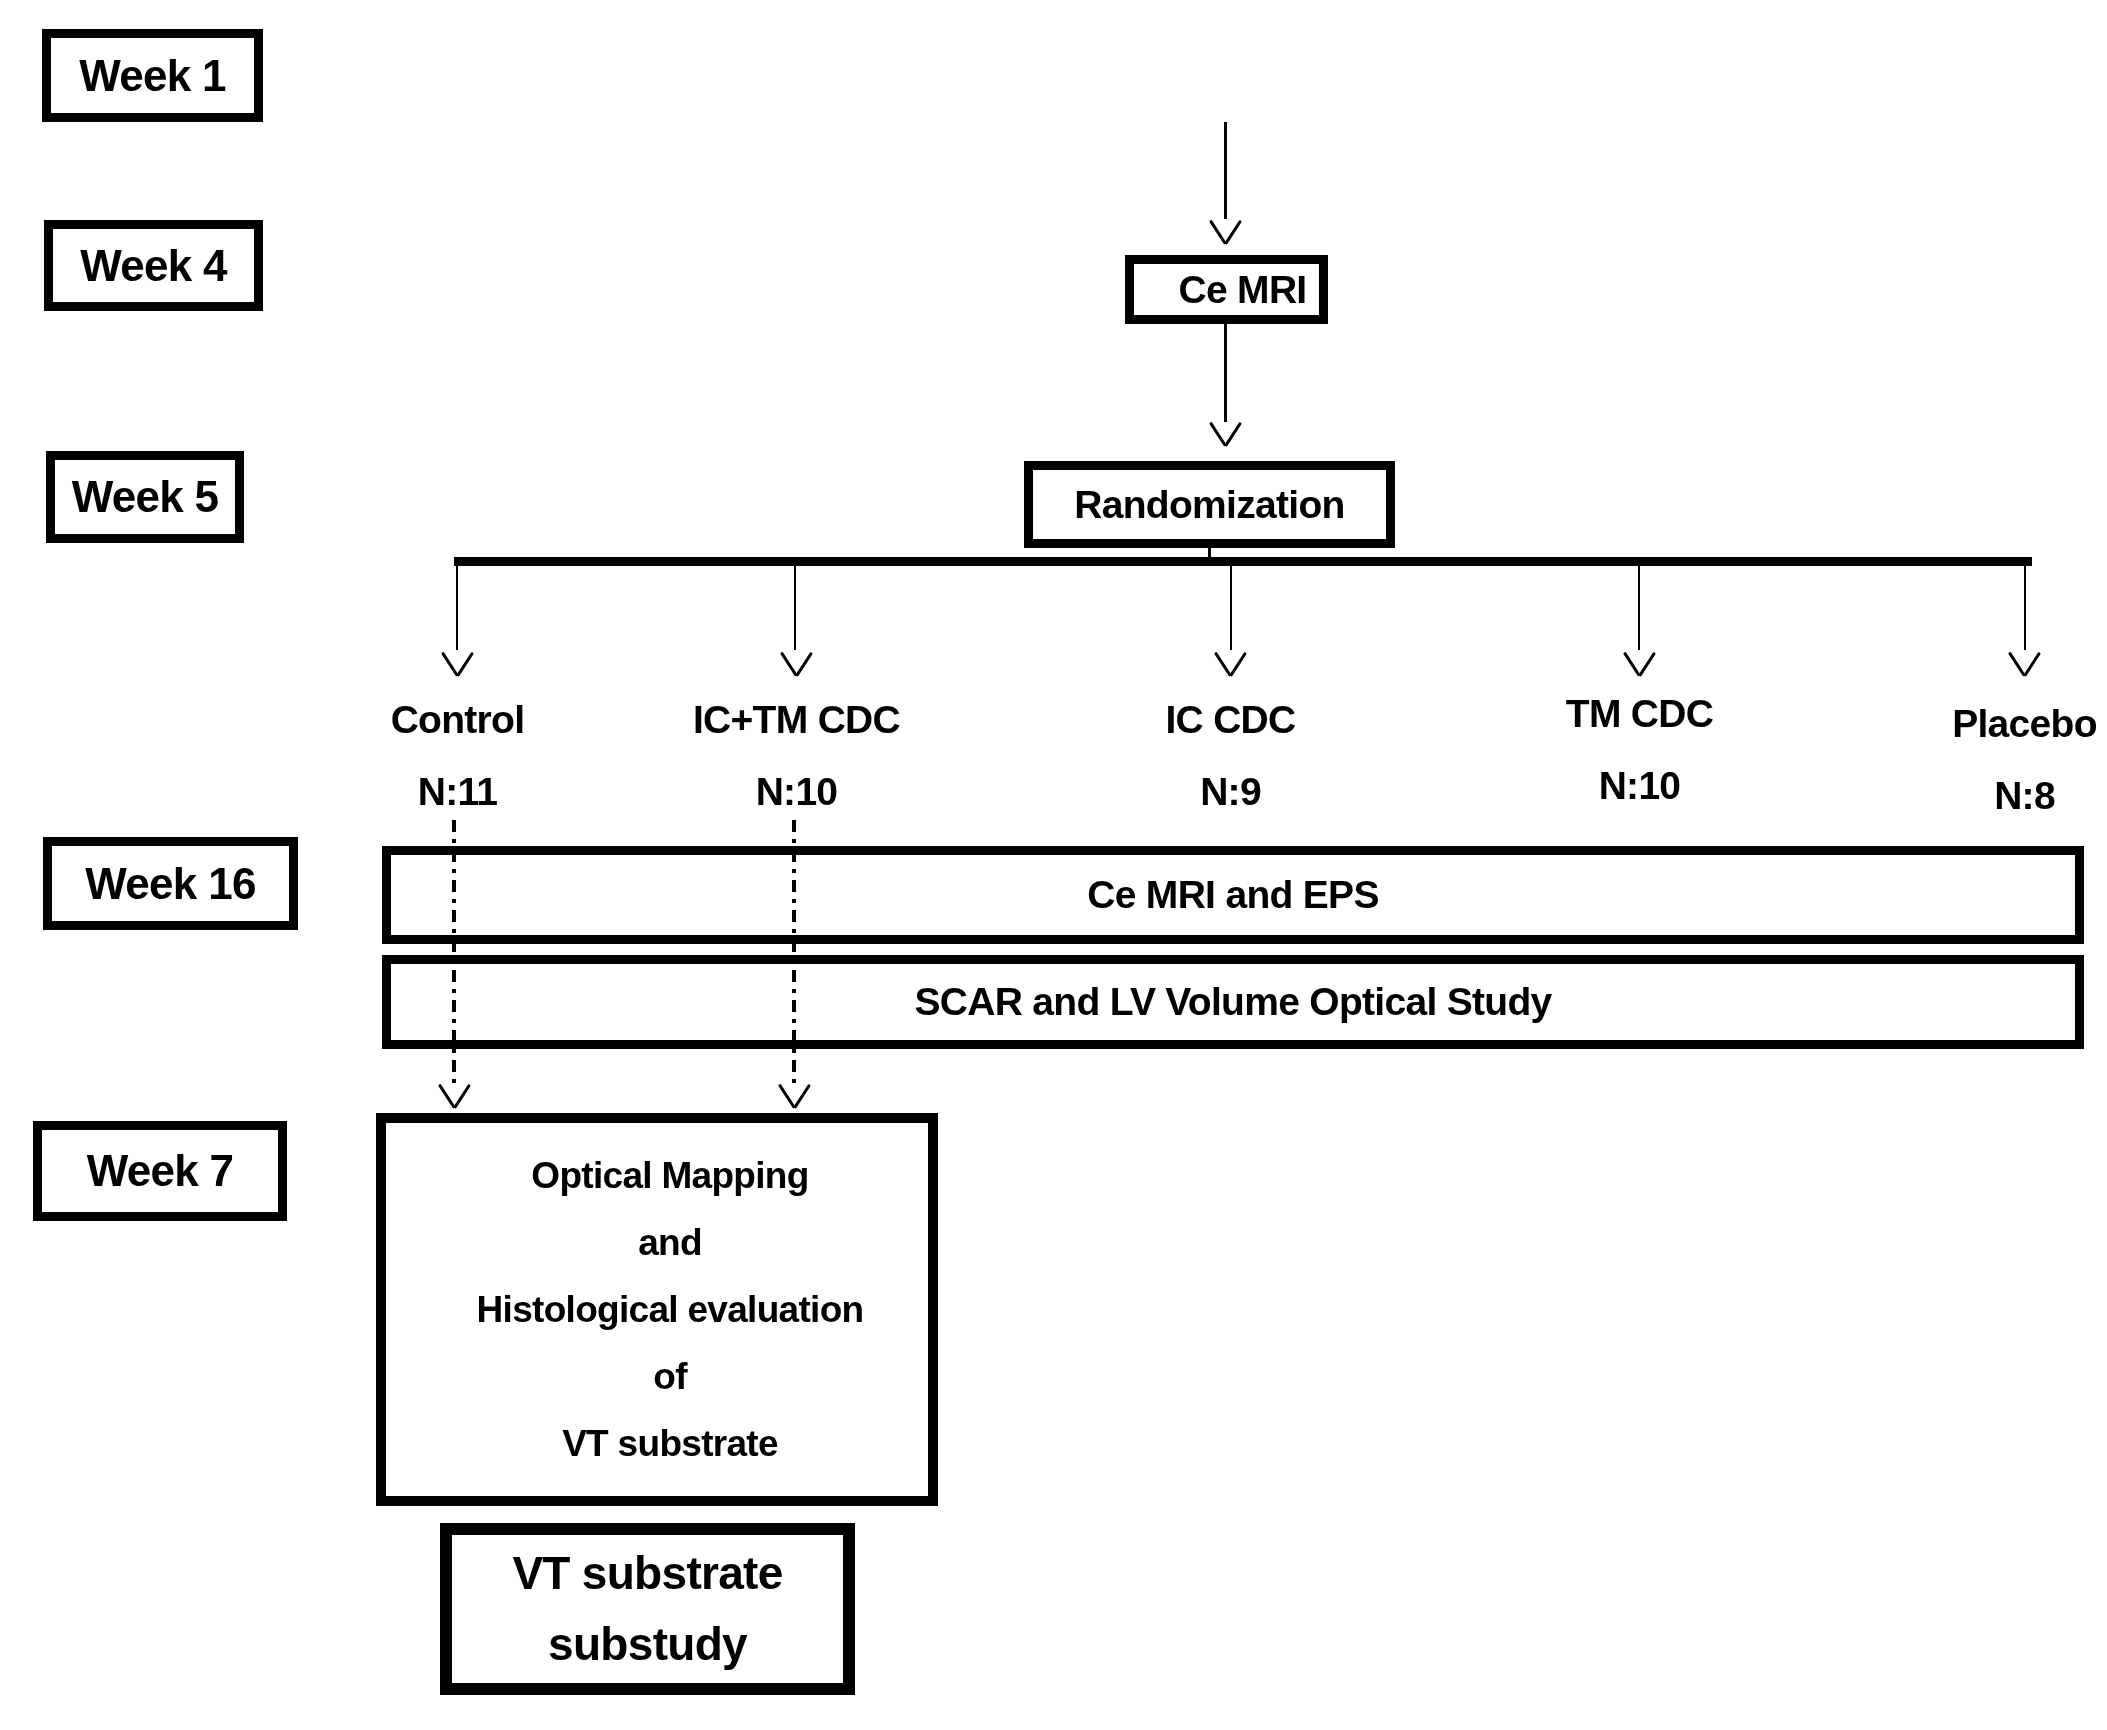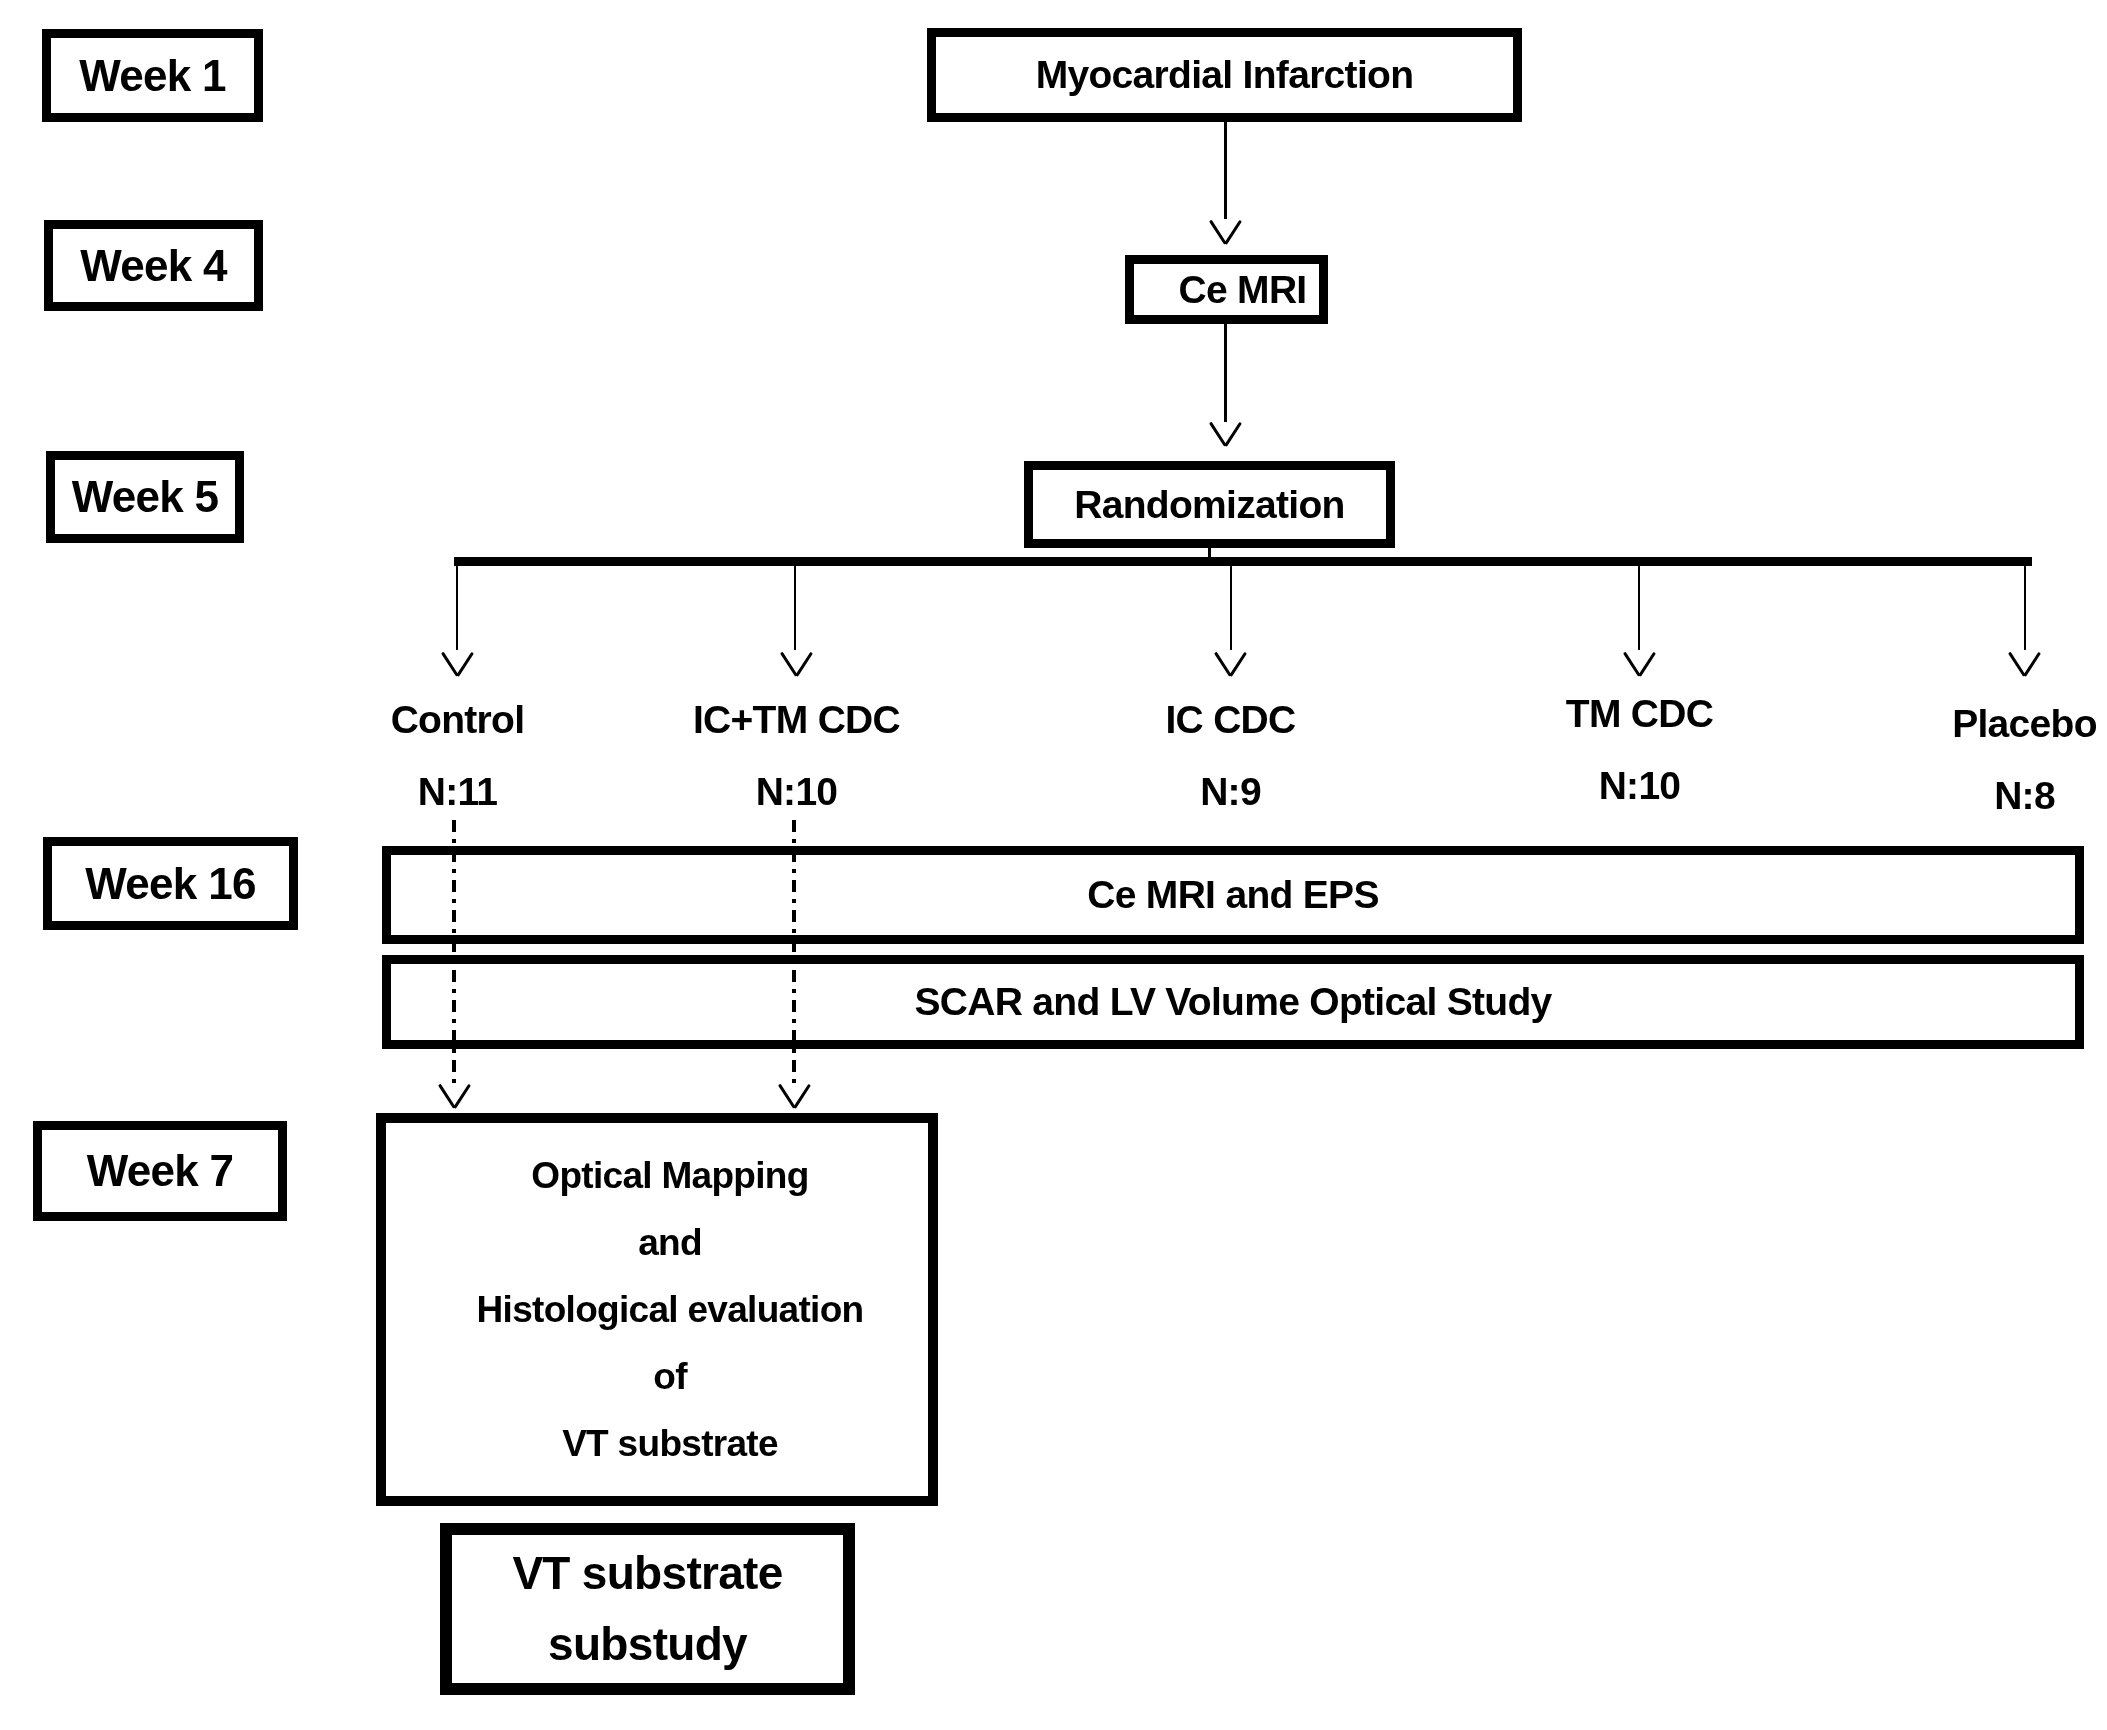--- a/index.html
+++ b/index.html
@@ -66,23 +66,20 @@
   <div class="box wk" style="left:46px;top:451px;width:198px;height:92px;">
     <span>Week 5</span>
   </div>
   <div class="box wk" style="left:43px;top:837px;width:255px;height:93px;">
     <span>Week 16</span>
   </div>
   <div class="box wk" style="left:33px;top:1121px;width:254px;height:100px;">
     <span>Week 7</span>
   </div>
 
-  <div class="box node" style="left:927px;top:28px;width:595px;height:94px;">
-    <span>Myocardial Infarction</span>
-  </div>
 
   <div class="vline" style="left:1224px;top:122px;height:97px;"></div>
   <div class="vhead" style="left:1210px;top:220px;"></div>
 
   <div class="box node" style="left:1125px;top:255px;width:203px;height:69px;padding-left:32px;">
     <span>Ce MRI</span>
   </div>
 
   <div class="vline" style="left:1224px;top:324px;height:98px;"></div>
   <div class="vhead" style="left:1210px;top:422px;"></div>

